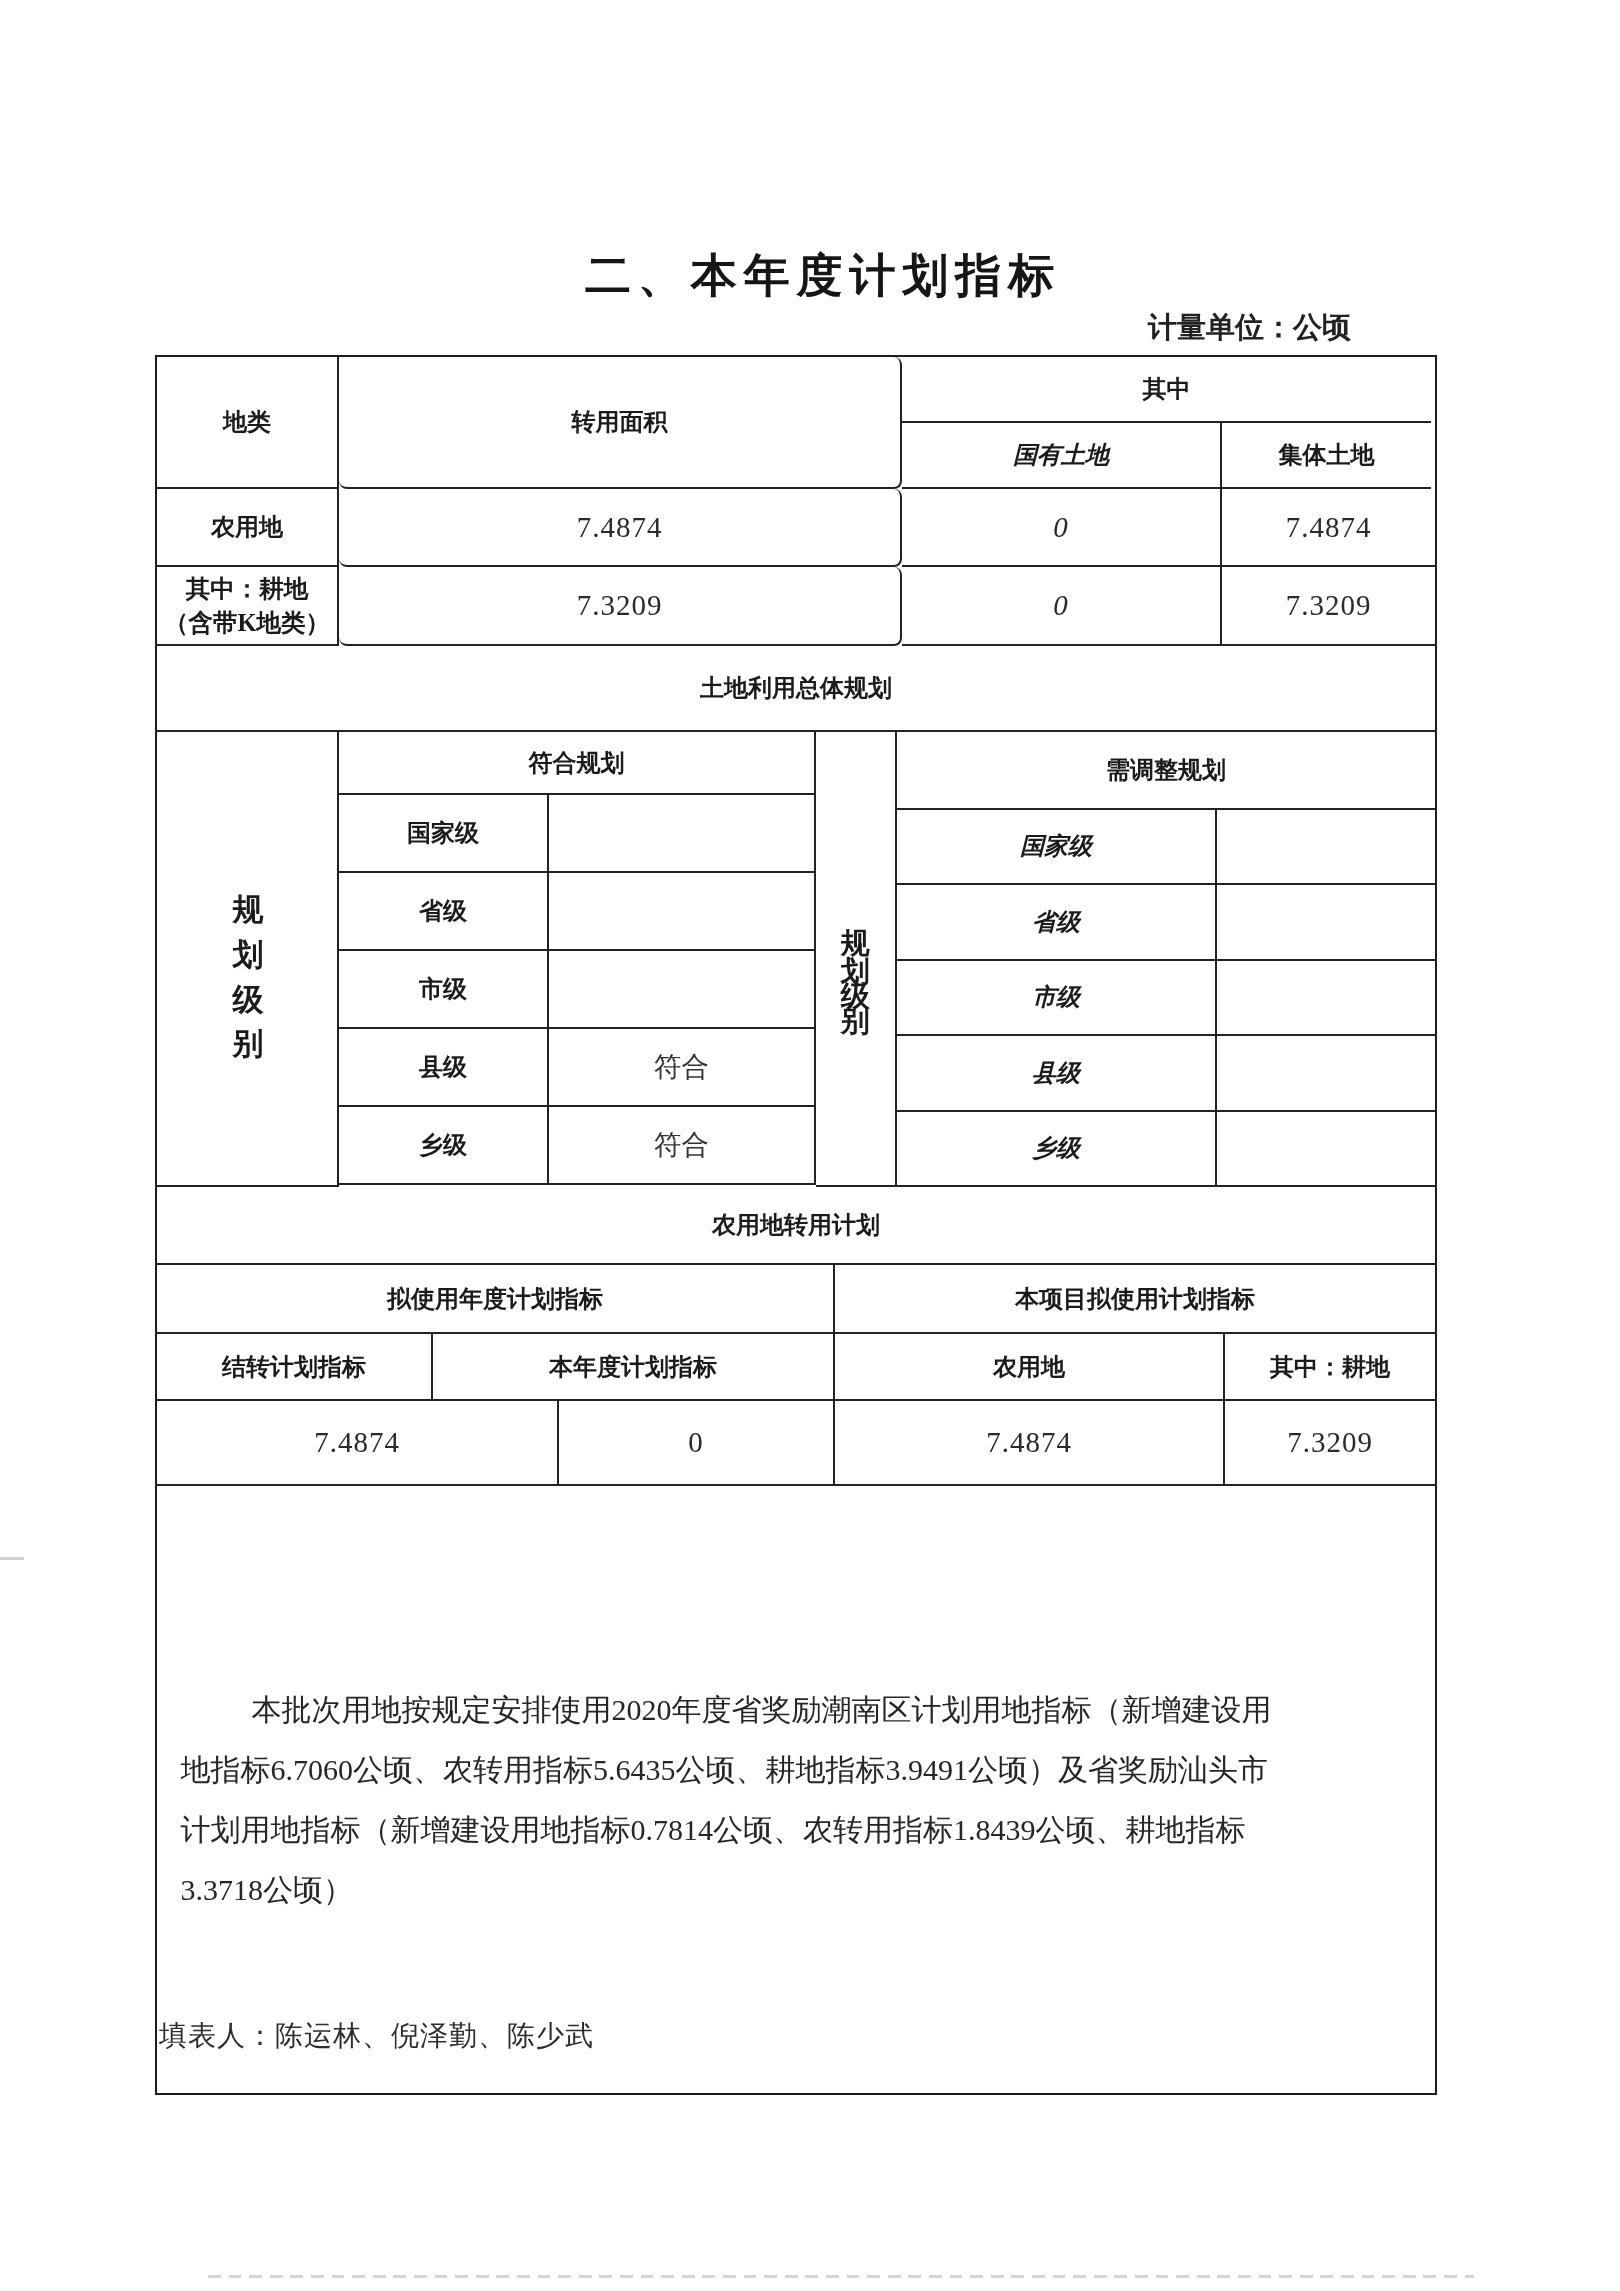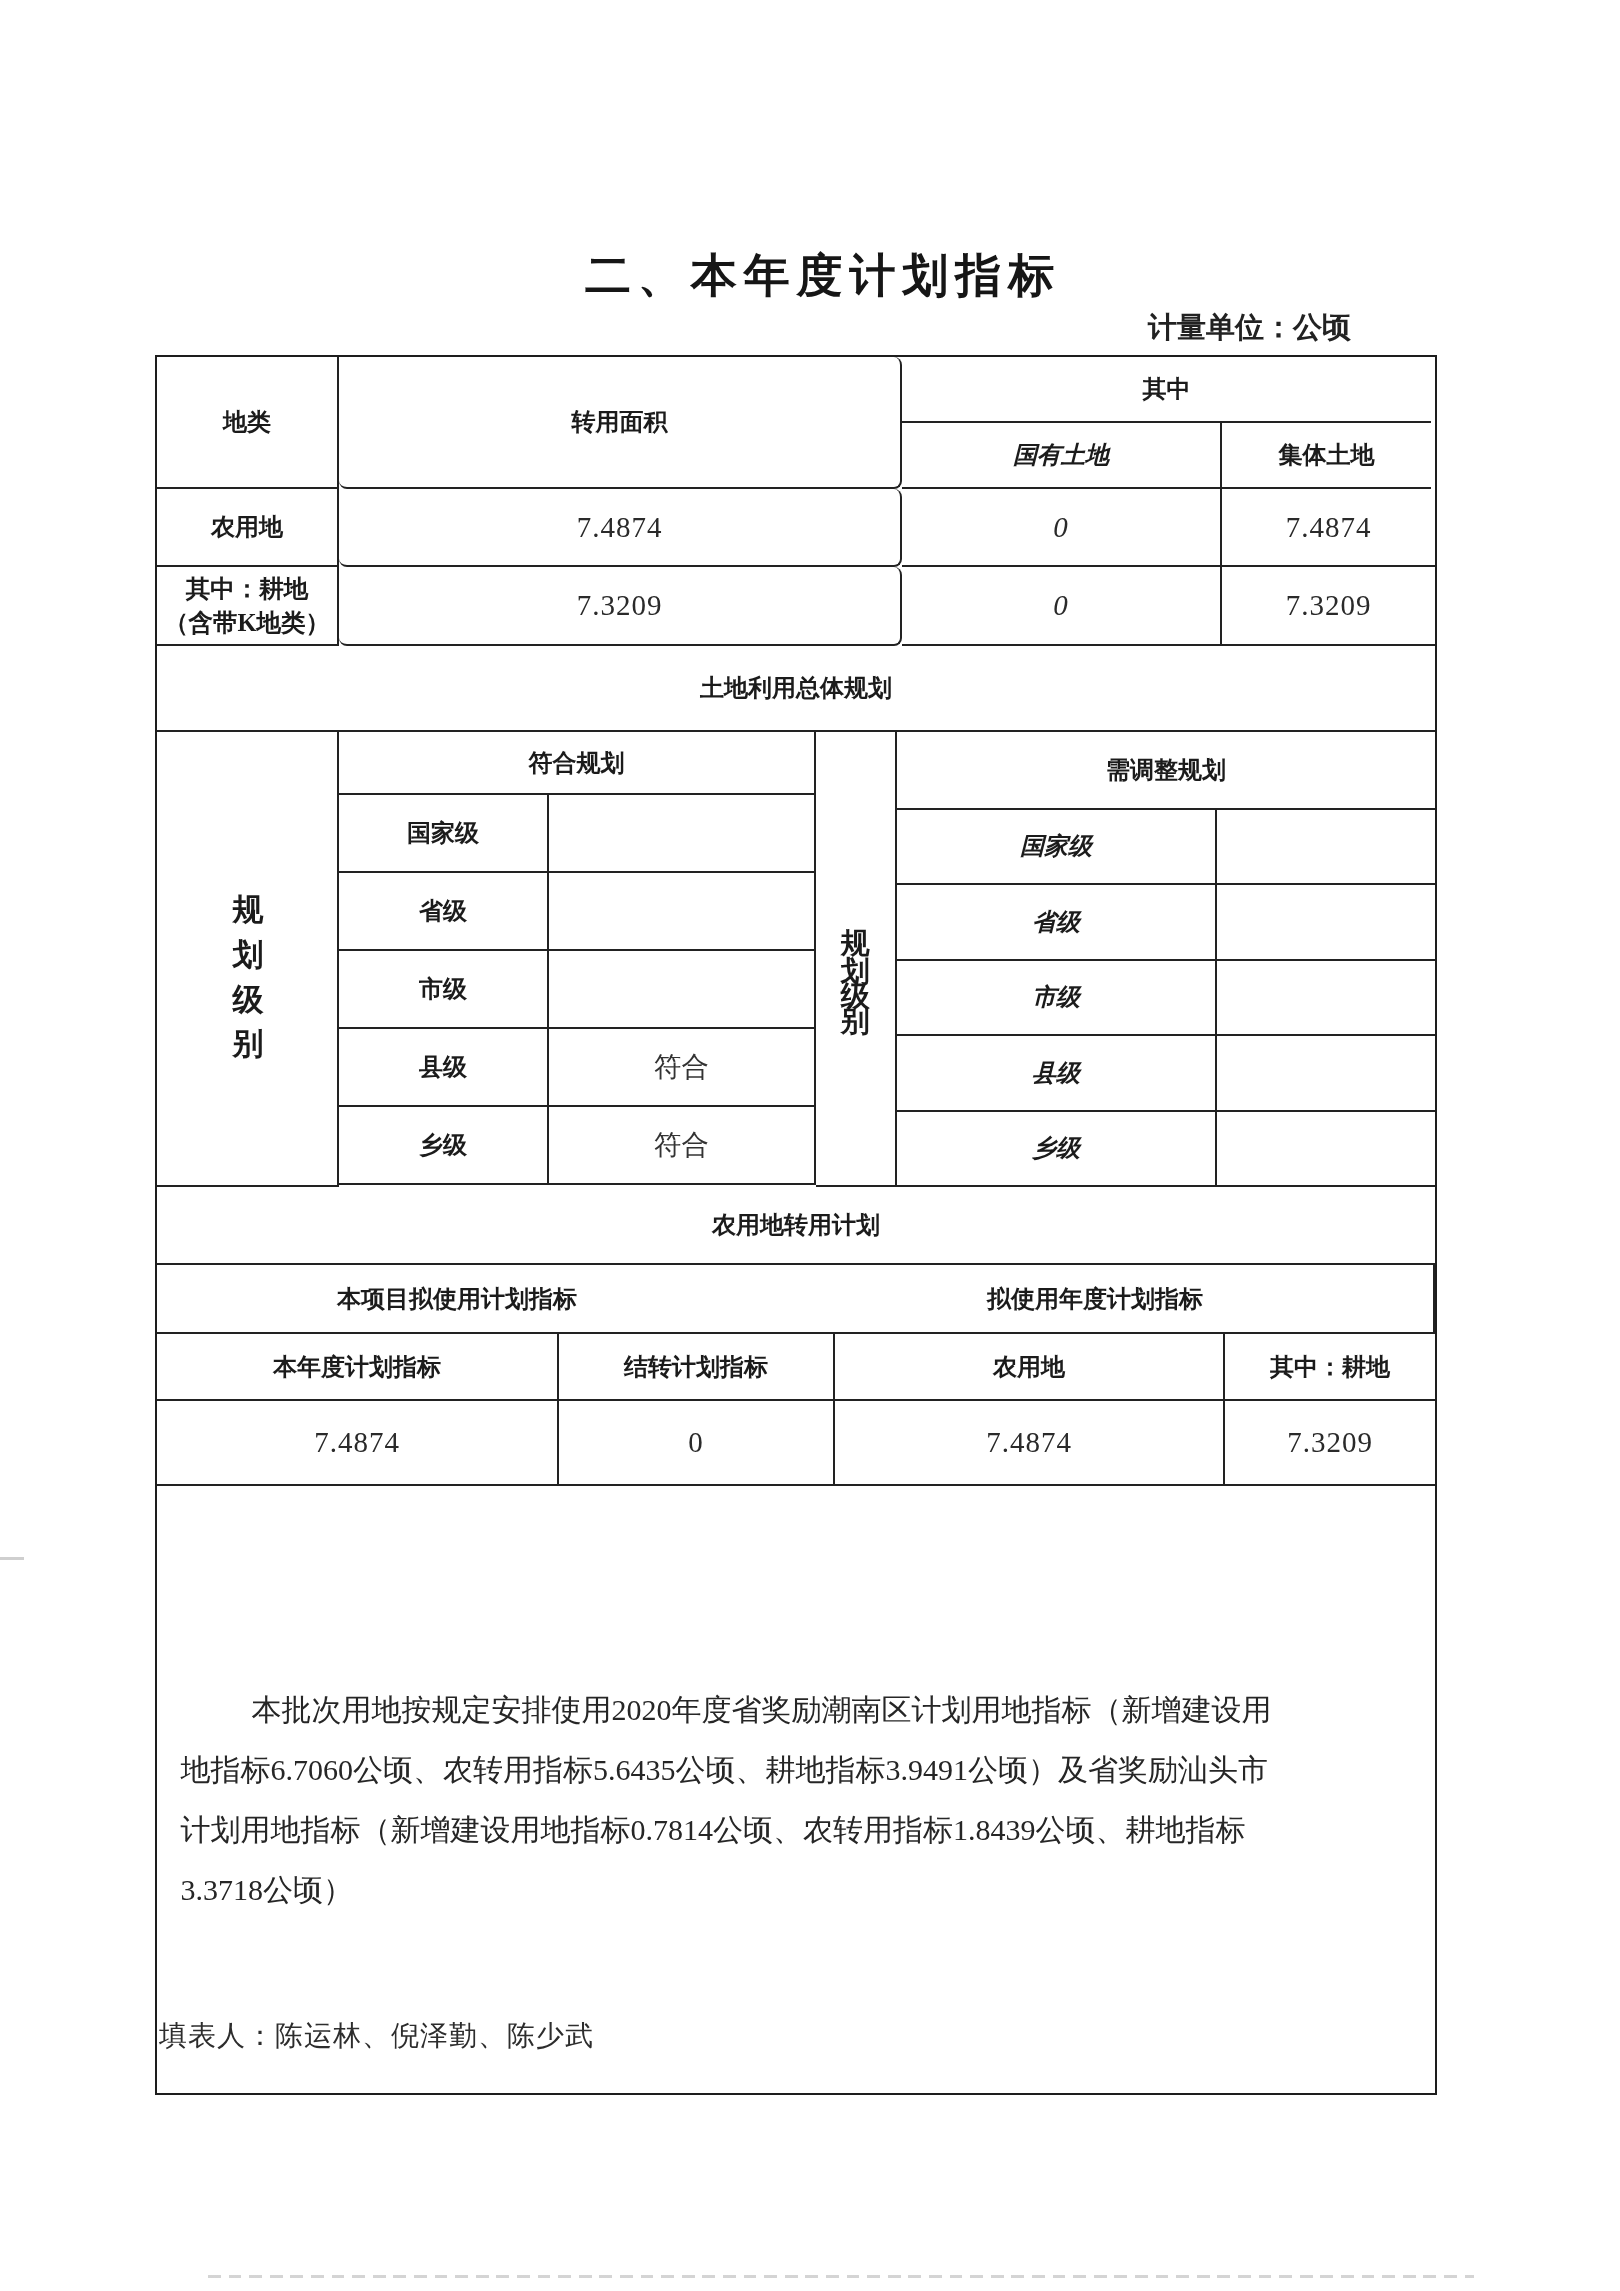--- a/index.html
+++ b/index.html
@@ -169,27 +169,27 @@
           <div class="c val nbr" style="flex:1"></div>
         </div>
       </div>
     </div>
 
     <div class="r" style="height:78px">
       <div class="c hdr nbr" style="flex:1">农用地转用计划</div>
     </div>
 
     <div class="r" style="height:69px">
+      <div class="c w692 hdr">拟使用年度计划指标</div>
       <div class="c hdr nbr" style="flex:1">本项目拟使用计划指标</div>
-      <div class="c w692 hdr">拟使用年度计划指标</div>
     </div>
 
     <div class="r" style="height:67px">
+      <div class="c w282 hdr">结转计划指标</div>
       <div class="c w410 hdr">本年度计划指标</div>
-      <div class="c w282 hdr">结转计划指标</div>
       <div class="c w398 hdr">农用地</div>
       <div class="c hdr nbr" style="flex:1">其中：耕地</div>
     </div>
 
     <div class="r" style="height:85px">
       <div class="c w410 num">7.4874</div>
       <div class="c w282 num">0</div>
       <div class="c w398 num">7.4874</div>
       <div class="c num nbr" style="flex:1">7.3209</div>
     </div>

